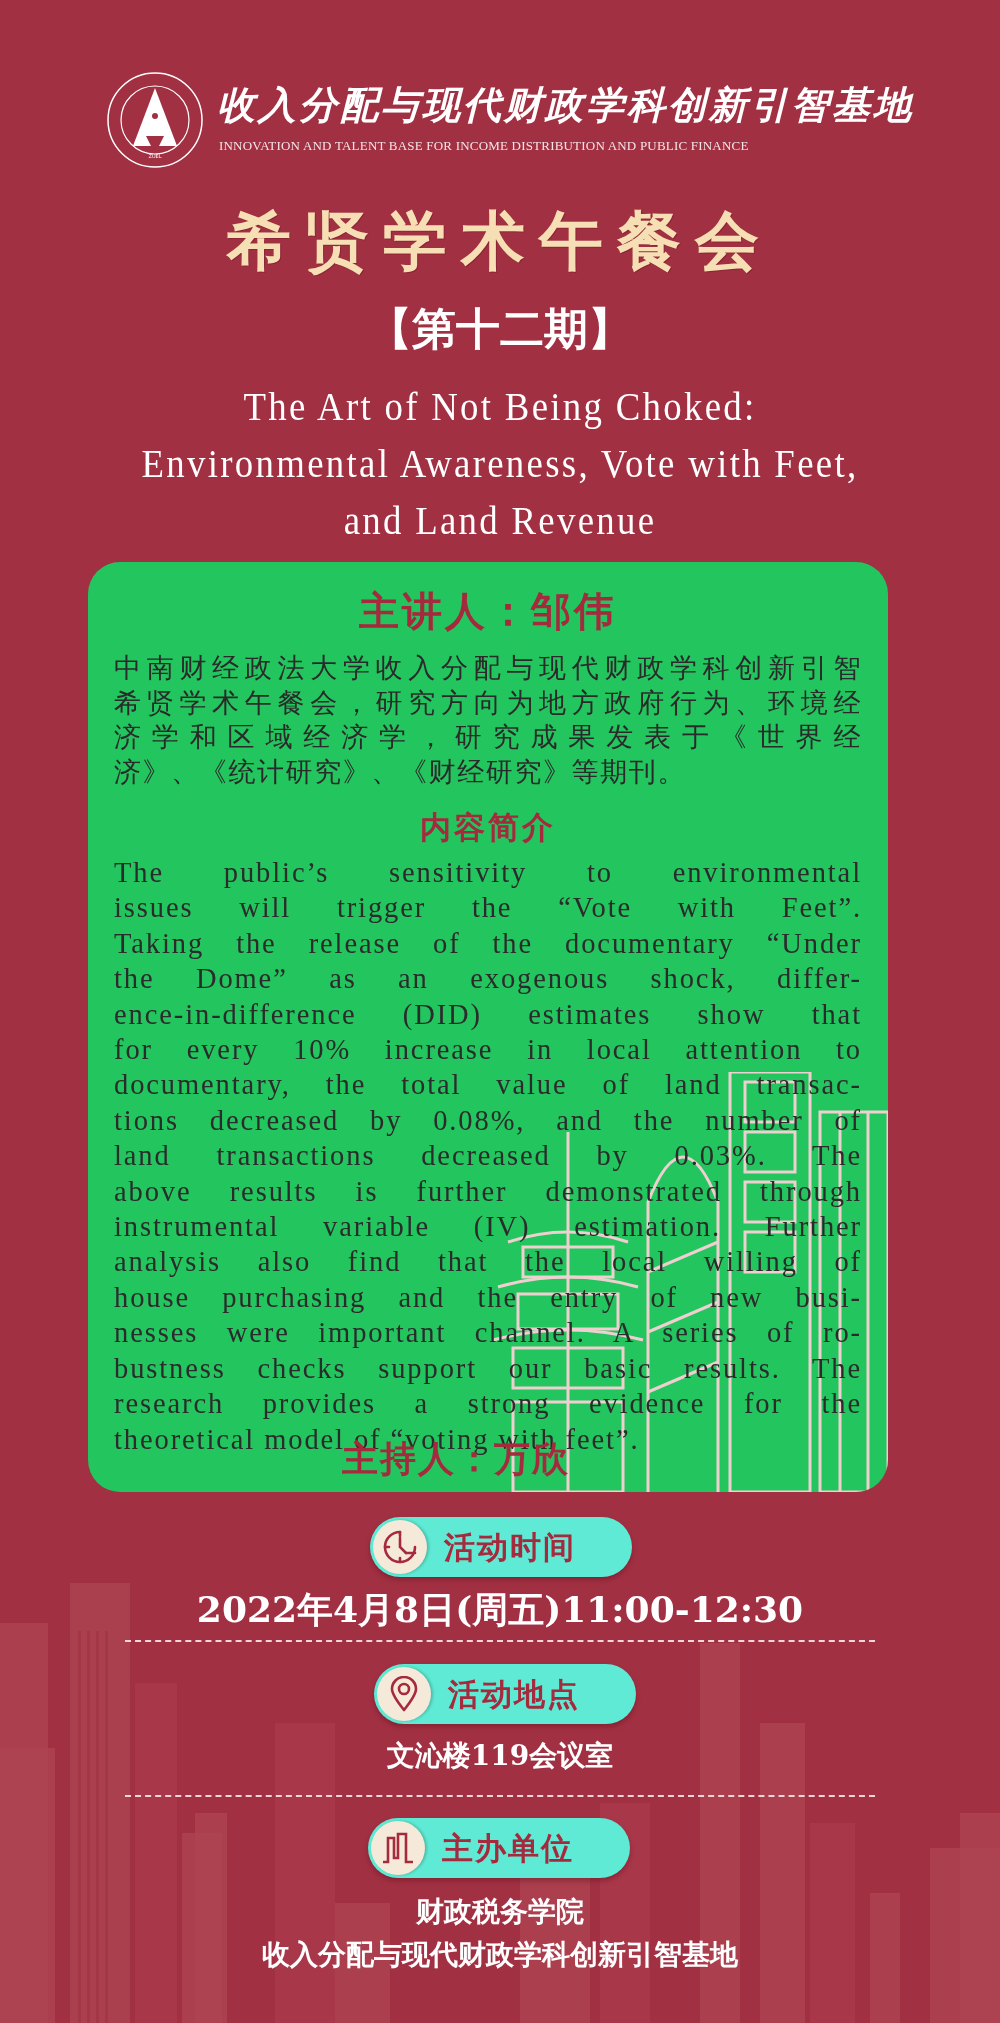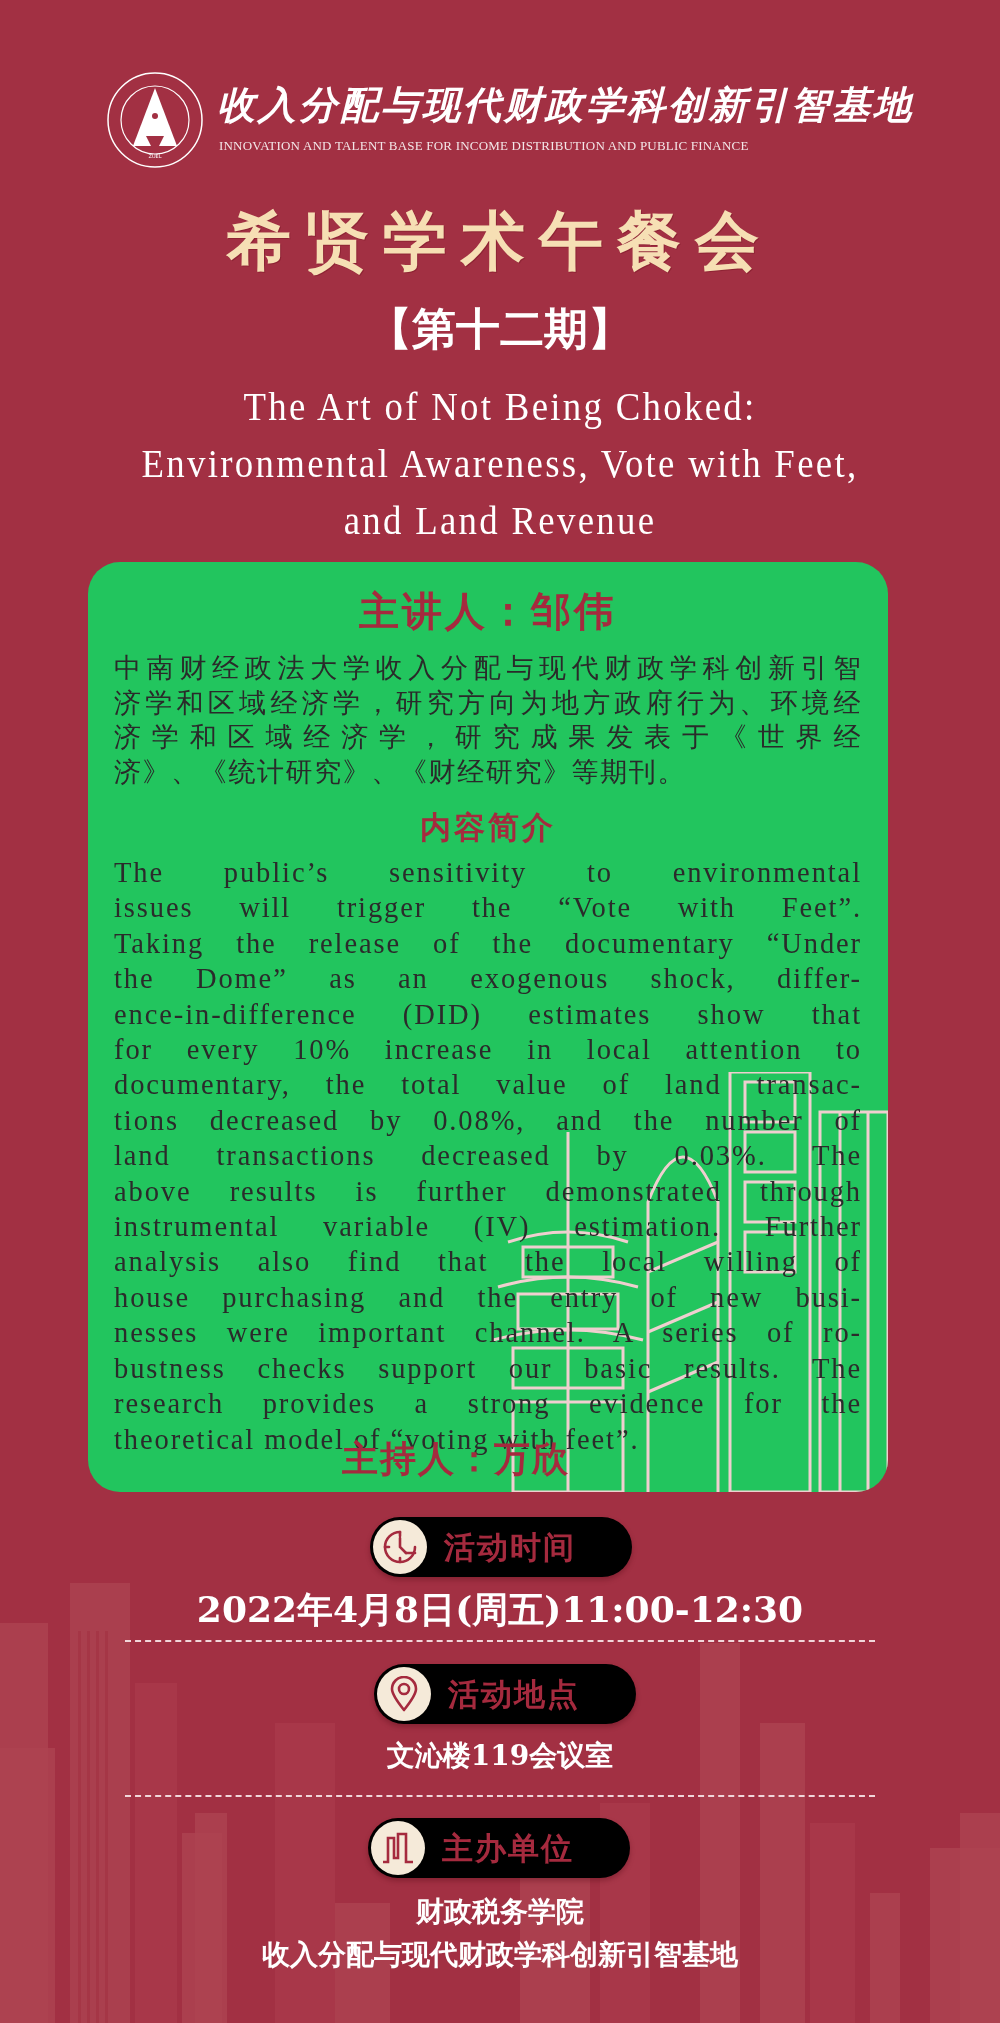--- a/index.html
+++ b/index.html
@@ -76,21 +76,21 @@
   .abstract-body .ln { display: block; text-align: justify; text-align-last: justify; white-space: nowrap; }
   .abstract-body .ln.last { text-align-last: left; }
   .host {
     position: absolute; left: 0; width: 736px; bottom: 8px; text-align: center;
     color: #a52a3e; font-size: 36px; font-weight: bold; letter-spacing: 2px;
     font-family: "DejaVu Serif", serif;
   }
 
   
   .pill {
-    position: absolute; height: 60px; background: #000000; border-radius: 30px; z-index: 3;
+    position: absolute; height: 60px; background: #5eead4; border-radius: 30px; z-index: 3;
     box-shadow: 0 3px 5px rgba(80,10,20,0.35);
   }
   .pill .icon-circle {
     position: absolute; left: 3px; top: 3px; width: 54px; height: 54px; border-radius: 50%;
     background: #f5ead9; box-shadow: 2px 0 3px rgba(0,0,0,0.2);
   }
   .pill .icon-circle svg { position: absolute; left: 9px; top: 9px; width: 36px; height: 36px; }
   .pill .pill-label {
     position: absolute; left: 74px; top: 10px; color: #a52a3e; font-size: 31px; font-weight: bold;
     letter-spacing: 2px; font-family: "DejaVu Serif", serif; white-space: nowrap;
@@ -171,21 +171,21 @@
     <rect x="277" y="110" width="50" height="40"></rect>
     <rect x="277" y="160" width="50" height="40"></rect>
     <rect x="352" y="40" width="68" height="380"></rect>
     <line x1="372" y1="40" x2="372" y2="420"></line>
     <line x1="400" y1="40" x2="400" y2="420"></line>
   </svg>
 
   <div class="speaker-heading">主讲人：邹伟</div>
   <div class="speaker-bio">
     <div>中南财经政法大学收入分配与现代财政学科创新引智</div>
-    <div>济学和区域经济学，研究方向为地方政府行为、环境经</div>
+    <div>希贤学术午餐会，研究方向为地方政府行为、环境经</div>
     <div>济学和区域经济学，研究成果发表于《世界经</div>
     <div class="last">济》、《统计研究》、《财经研究》等期刊。</div>
   </div>
 
   <div class="abstract-heading">内容简介</div>
   <div class="abstract-body">
     <span class="ln">The public’s sensitivity to environmental</span>
     <span class="ln">issues will trigger the “Vote with Feet”.</span>
     <span class="ln">Taking the release of the documentary “Under</span>
     <span class="ln">the Dome” as an exogenous shock, differ-</span>

